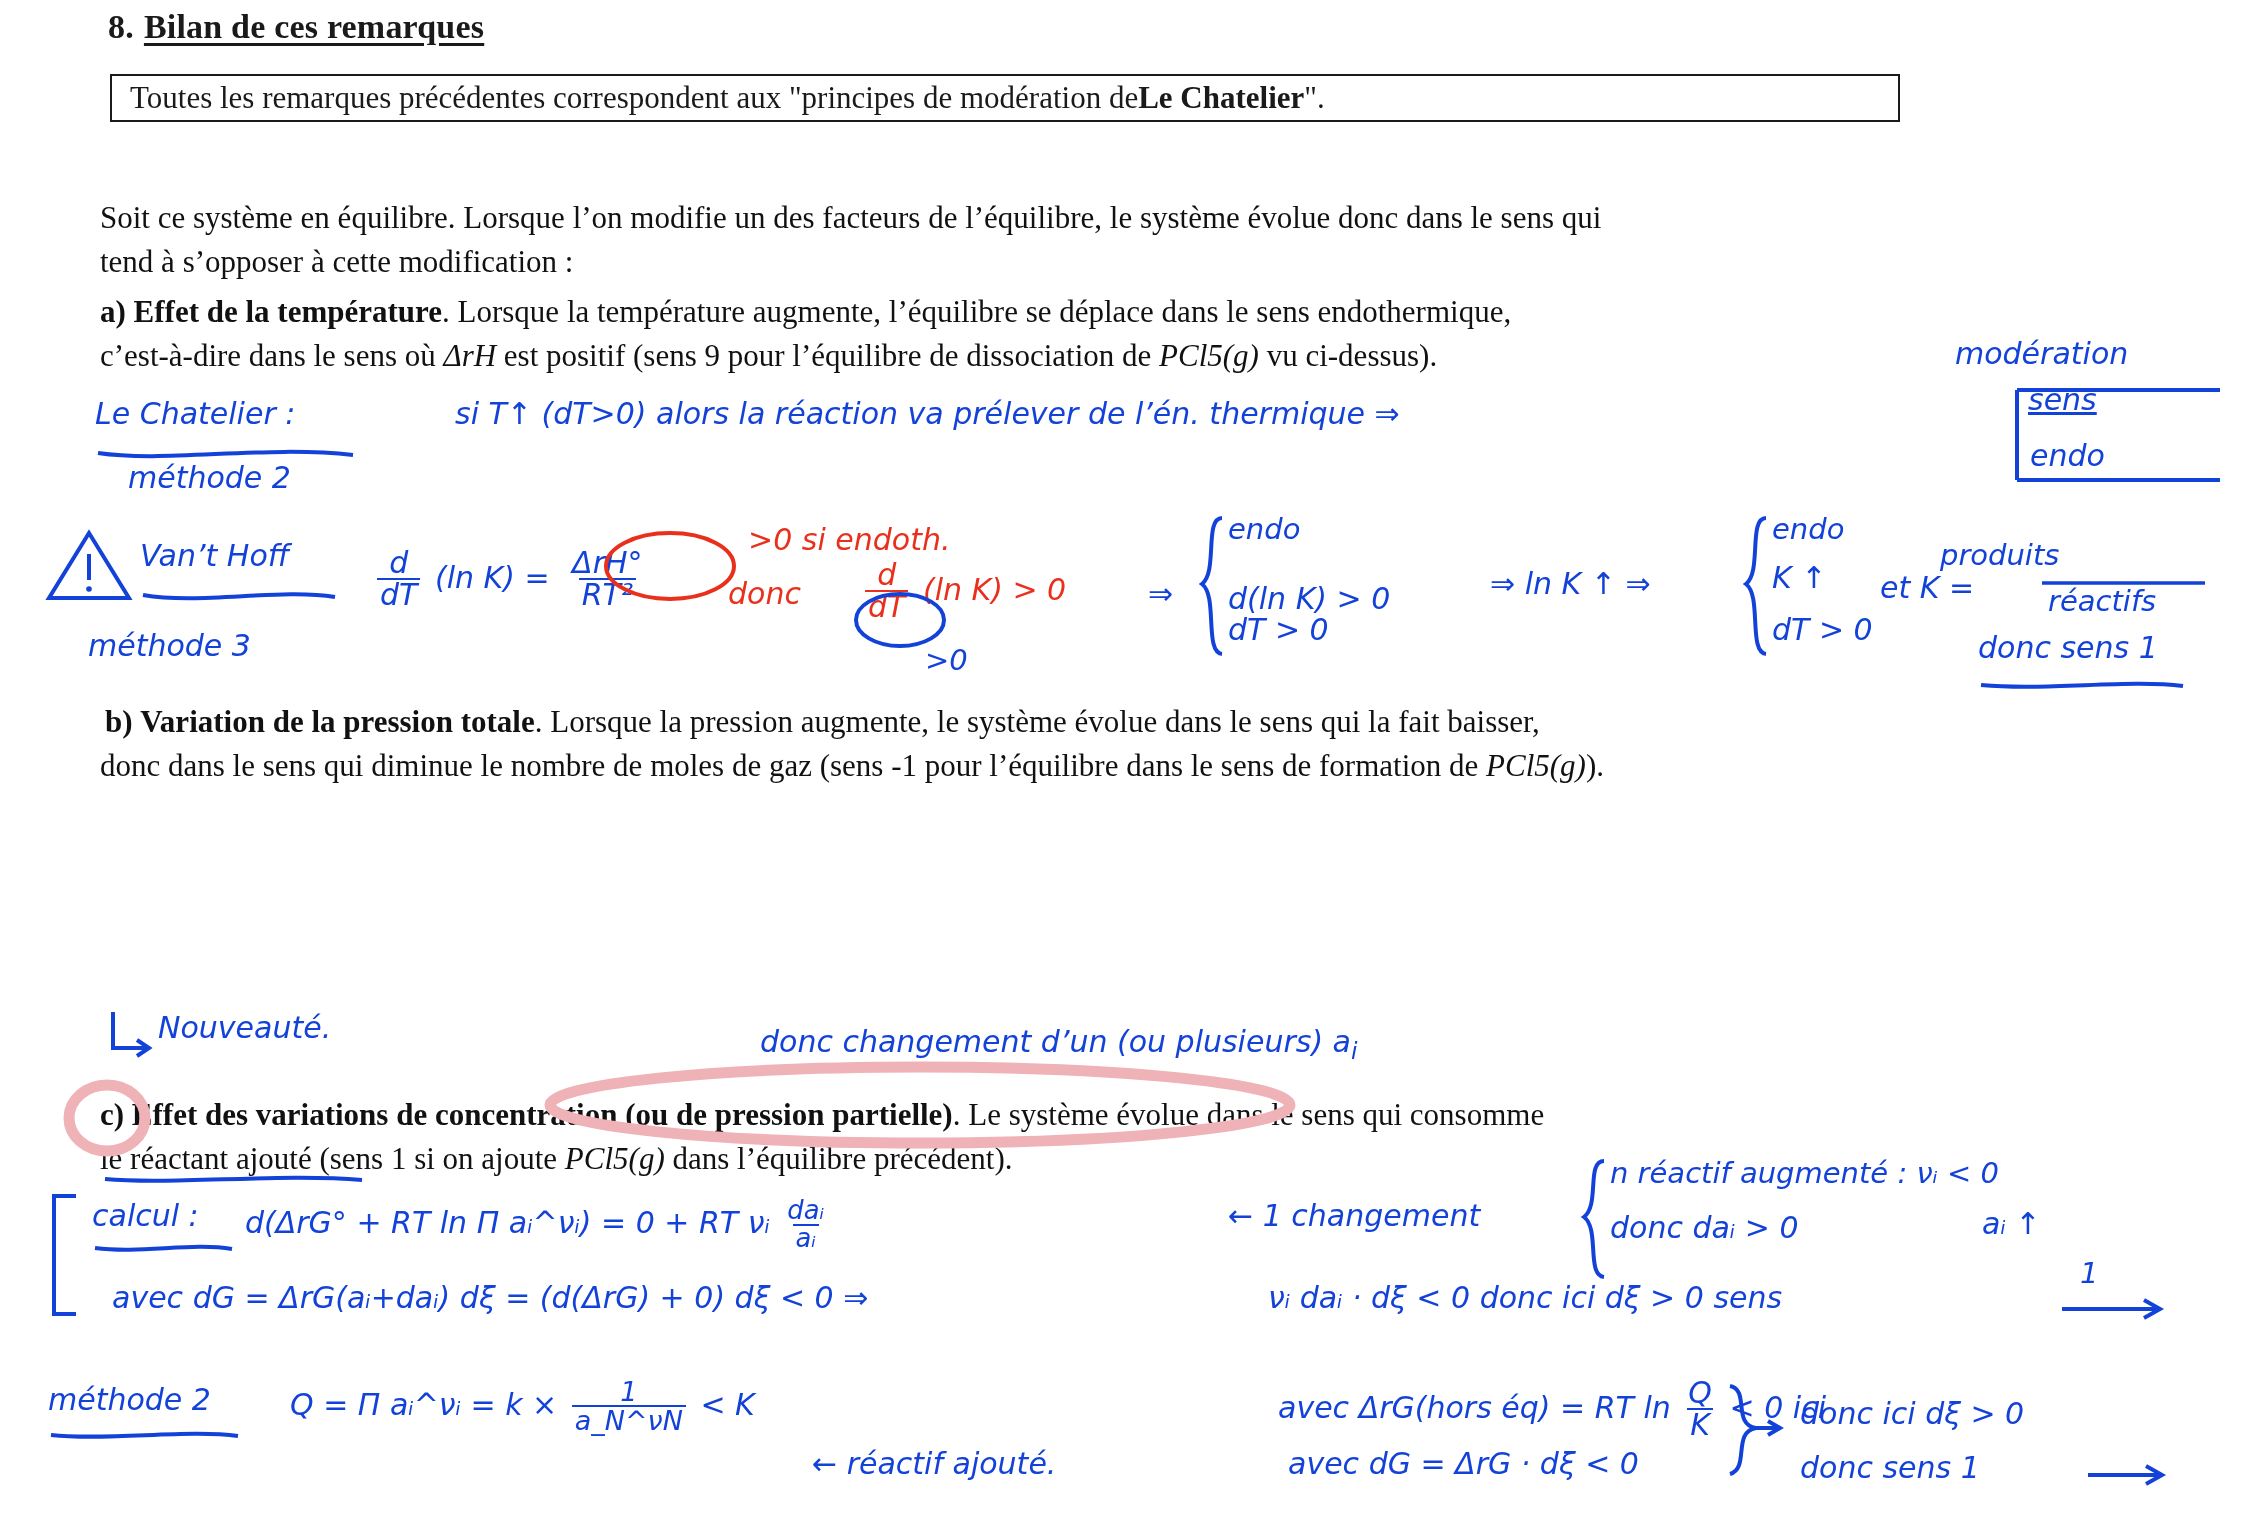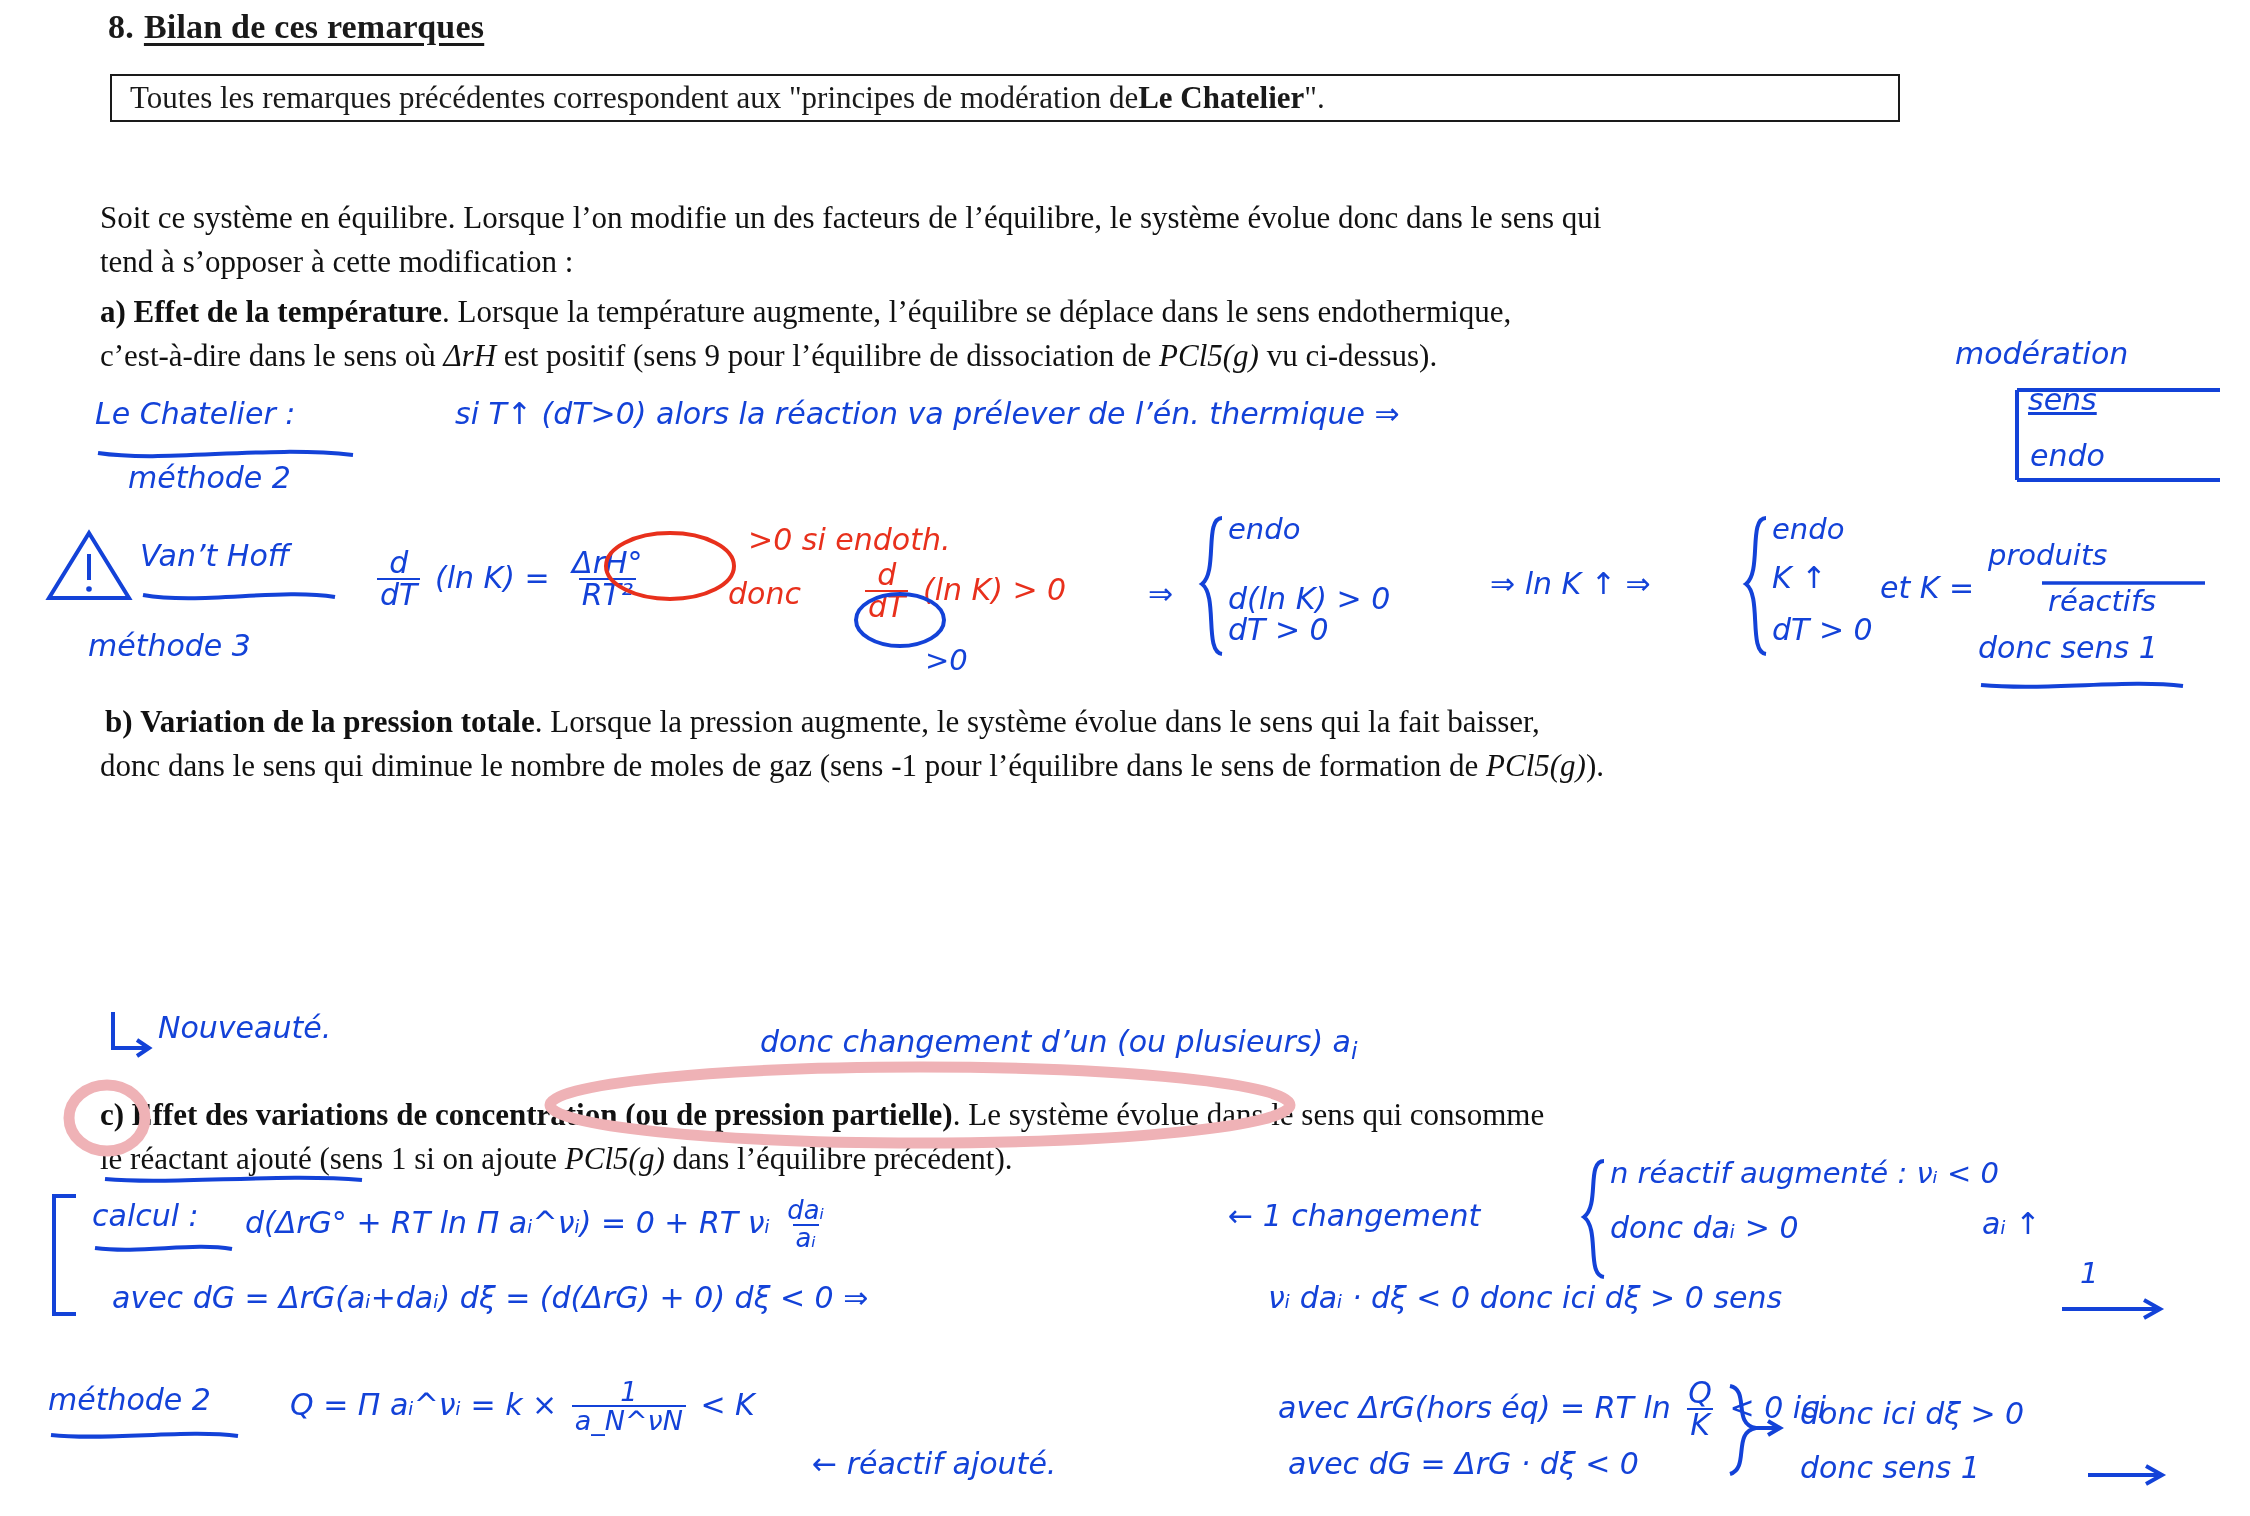--- a/index.html
+++ b/index.html
@@ -232,21 +232,21 @@
     <div class="hw blue hw-lg" style="left:1490px; top:568px;">⇒ ln K ↑ ⇒</div>
 
     <svg class="ink" style="left:1740px; top:512px;" width="34" height="150" viewBox="0 0 34 150">
       <path d="M26 6 C8 6, 22 60, 6 72 C22 84, 8 140, 26 142" stroke="#1342d8" stroke-width="4" fill="none"></path>
     </svg>
     <div class="hw blue hw-md" style="left:1772px; top:514px;">endo</div>
     <div class="hw blue hw-lg" style="left:1772px; top:562px;">K ↑</div>
     <div class="hw blue hw-lg" style="left:1772px; top:614px;">dT &gt; 0</div>
 
     <div class="hw blue hw-lg" style="left:1880px; top:572px;">et  K =</div>
-    <div class="hw blue hw-md" style="left:1988px; top:540px;">produits</div>
+    <div class="hw blue hw-md" style="left:1940px; top:540px;">produits</div>
     <svg class="ink" style="left:2040px; top:578px;" width="170" height="10" viewBox="0 0 170 10">
       <path d="M2 5 L165 5" stroke="#1342d8" stroke-width="3.5"></path>
     </svg>
     <div class="hw blue hw-md" style="left:2048px; top:586px;">réactifs</div>
     <div class="hw blue hw-lg" style="left:1978px; top:632px;">donc sens 1</div>
     <svg class="ink" style="left:1978px; top:678px;" width="210" height="14" viewBox="0 0 210 14">
       <path d="M3 7 C70 13, 150 1, 205 8" stroke="#1342d8" stroke-width="4" fill="none"></path>
     </svg>
 
     <svg class="ink" style="left:105px; top:1008px;" width="48" height="56" viewBox="0 0 48 56">

